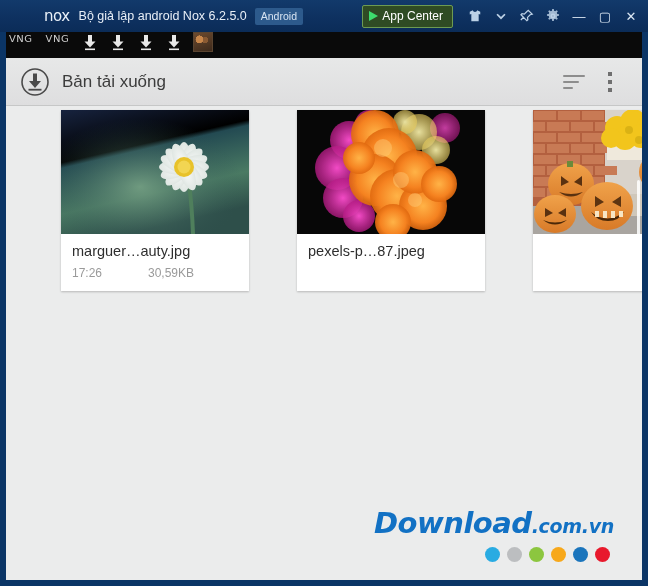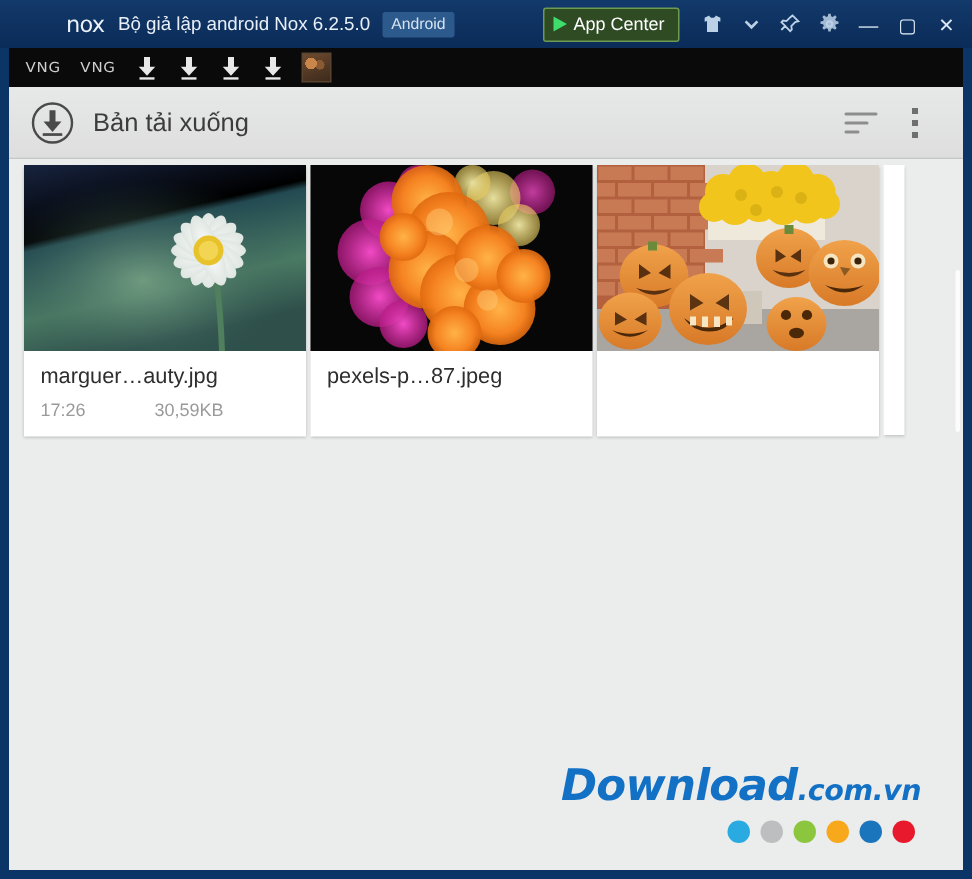--- a/index.html
+++ b/index.html
@@ -120,22 +120,22 @@
     background: #eceded;
     overflow: hidden;
   }
 
   
   .statusbar {
     position: relative;
     height: 26px;
     background: #0a0a0a;
     display: flex;
-    align-items: center;
-    padding: 0 7px 0 8px;
+    align-items: flex-start;
+    padding: 0 7px 0 0;
     box-sizing: border-box;
   }
   .sb-vng {
     font-family: "DejaVu Sans", sans-serif;
     font-size: 10px;
     letter-spacing: 0.5px;
     color: #cfcfcf;
     padding: 1px 3px;
     margin-right: 7px;
     transform: scaleY(0.92);
@@ -231,20 +231,21 @@
     display: flex;
     padding: 4px 0 0 10px;
     gap: 3px;
   }
   .card {
     width: 188px;
     background: #ffffff;
     box-shadow: 0 1px 2px rgba(0,0,0,0.22);
     cursor: pointer;
     flex: 0 0 auto;
+    margin-left: 45px;
   }
   .thumb {
     width: 188px;
     height: 124px;
     position: relative;
     overflow: hidden;
     background: #111;
   }
   .card-meta {
     padding: 9px 11px 11px 11px;

